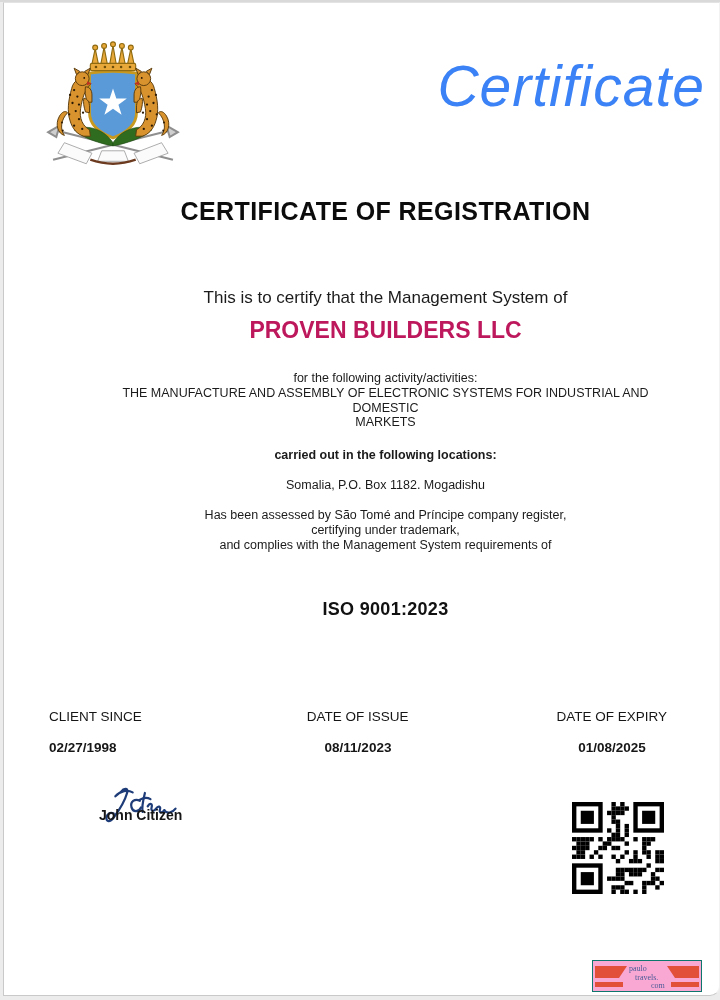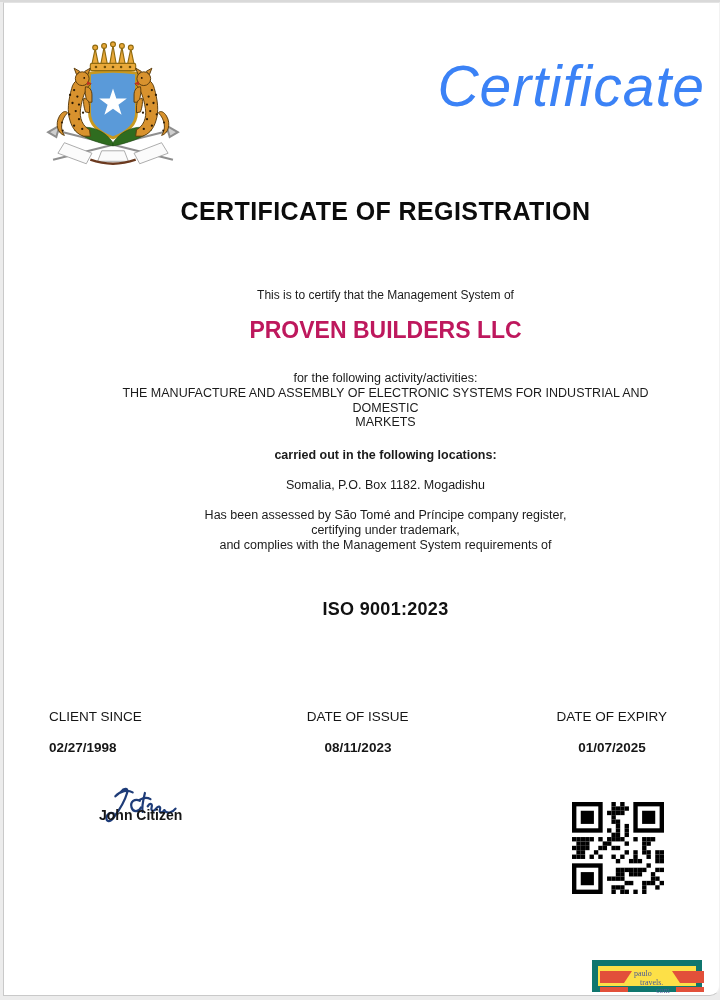--- a/index.html
+++ b/index.html
@@ -19,21 +19,21 @@
   }
   .abs{position:absolute;}
   .centered{position:absolute;left:48px;right:0;text-align:center;}
   .emblem{left:28px;top:34px;width:162px;height:132px;}
   .script-title{
     top:50px;right:14px;
     font-size:57px;font-style:italic;font-weight:400;
     color:#3b82f6;letter-spacing:1px;white-space:nowrap;
   }
   .heading{top:194px;font-size:25px;font-weight:bold;letter-spacing:.4px;color:#0c0c0c;}
-  .certify{top:285px;font-size:12px;color:#1b1b1b;}
+  .certify{top:285px;font-size:17px;color:#1b1b1b;}
   .company{top:314px;font-size:23px;font-weight:bold;color:#be185d;}
   .block{font-size:12.5px;line-height:14.8px;color:#1b1b1b;}
   .activity{top:368px;}
   .loc-intro{top:445px;font-weight:bold;}
   .location{top:475px;}
   .assessment{top:505px;line-height:15.2px;}
   .standard{top:596px;font-size:18px;font-weight:bold;letter-spacing:.3px;}
   .details-row{
     position:absolute;left:0;right:0;display:flex;justify-content:space-between;
     padding:0 52px 0 45px;box-sizing:border-box;
@@ -43,21 +43,21 @@
   .details-row .col{font-size:13.5px;color:#161616;min-width:110px;}
   .details-row .col.c1{text-align:left;}
   .details-row .col.c2{text-align:center;}
   .details-row .col.c3{text-align:center;}
   .values-row .col{font-weight:bold;}
   .signature{left:98px;top:778px;width:78px;height:54px;}
   .sig-name{left:95px;top:804px;font-size:14px;font-weight:bold;color:#161616;}
   .qr{left:568px;top:799px;width:92px;height:92px;}
   .logo{
     left:588px;top:957px;width:110px;height:32px;
-    background:#fde047;border:6px solid #0f766e;box-sizing:border-box;
+    background:#f9a8d4;border:1px solid #0f766e;box-sizing:border-box;
   }
   .logo svg{display:block;}
 </style>
 </head>
 <body>
 
 <div class="top-edge"></div>
 
 <div class="page">
 
@@ -169,21 +169,21 @@
 
   <div class="details-row labels-row">
     <div class="col c1">CLIENT SINCE</div>
     <div class="col c2">DATE OF ISSUE</div>
     <div class="col c3">DATE OF EXPIRY</div>
   </div>
 
   <div class="details-row values-row">
     <div class="col c1">02/27/1998</div>
     <div class="col c2">08/11/2023</div>
-    <div class="col c3">01/07/2025</div>
+    <div class="col c3">01/08/2025</div>
   </div>
 
   <div class="abs signature">
     <svg viewBox="0 0 140 90" width="78" height="54">
       <g fill="none" stroke="#1E3C78" stroke-width="4" stroke-linecap="round">
         <path d="M34,16 C40,8 48,9 45,18 C41,32 30,50 21,62 C15,70 7,71 8,62 C9,55 15,52 21,55"></path>
         <path d="M24,24 C33,14 46,12 55,17"></path>
         <path d="M68,32 C59,27 50,34 53,44 C56,54 66,52 70,44"></path>
         <path d="M77,18 C74,30 71,44 73,52"></path>
         <path d="M68,30 C75,26 82,26 87,29"></path>

